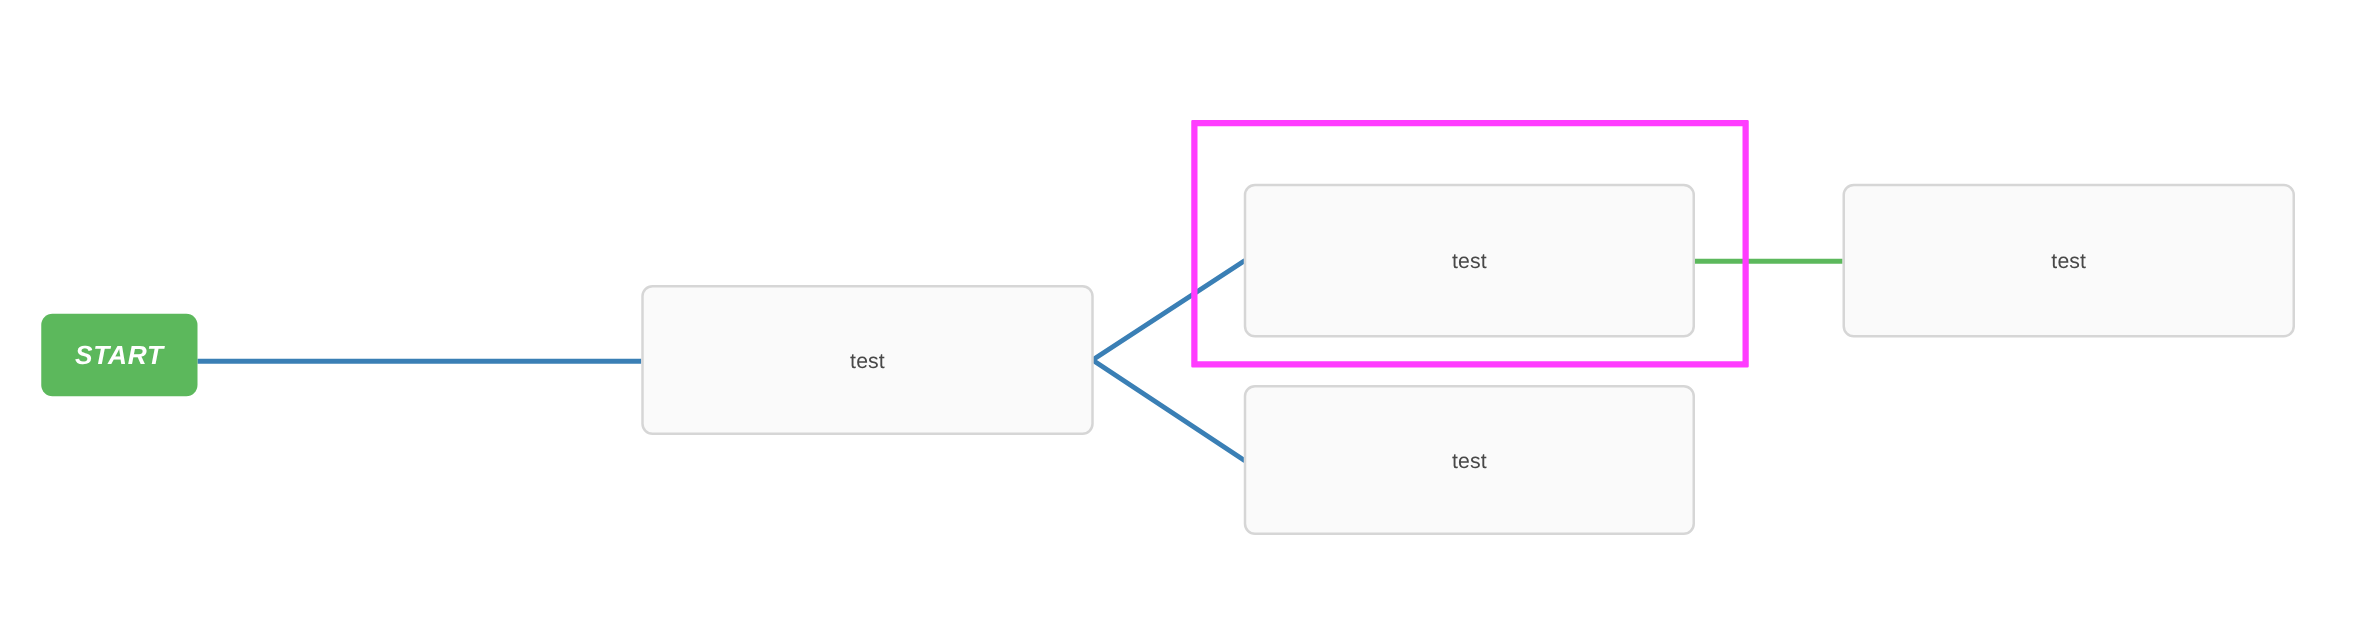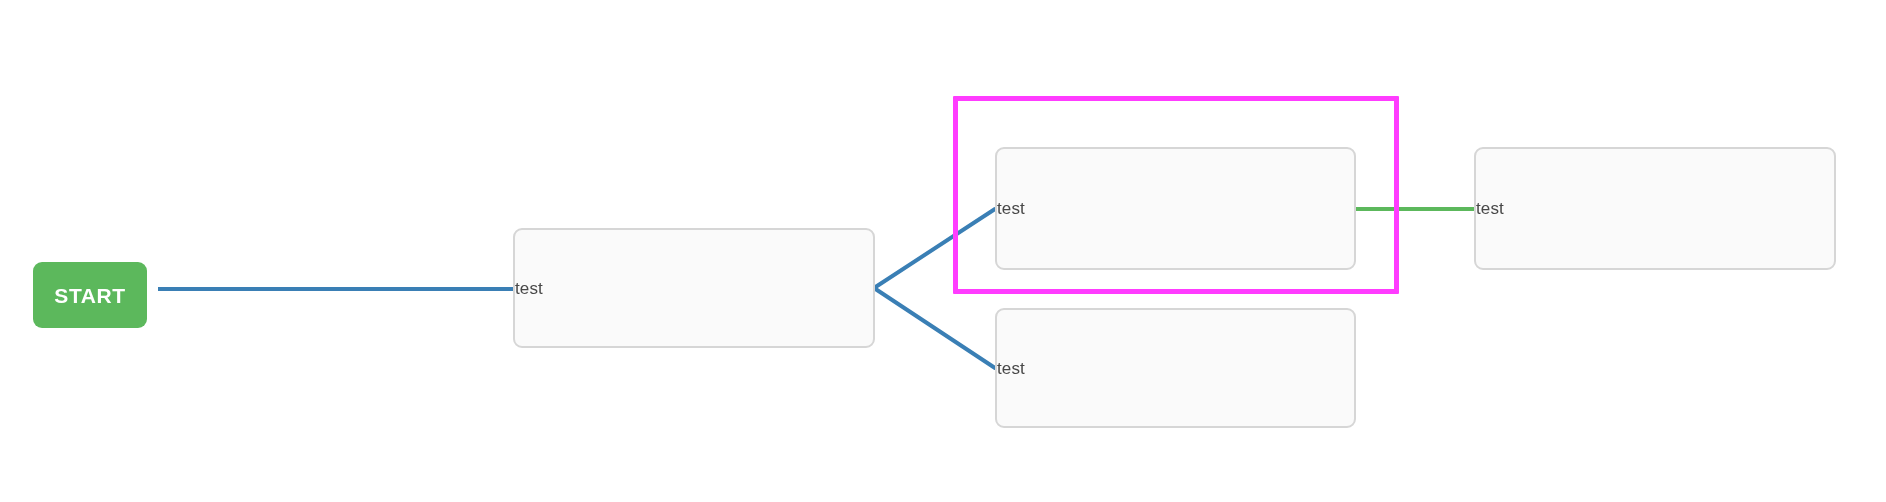--- a/index.html
+++ b/index.html
@@ -25,20 +25,21 @@
     top: 0;
     width: 1886px;
     height: 502px;
     pointer-events: none;
   }
   .node {
     position: absolute;
     box-sizing: border-box;
     display: flex;
     align-items: center;
+    justify-content: center;
     background: #fafafa;
     border: 2px solid #d6d6d6;
     border-radius: 9px;
     color: #484848;
     font-size: 17px;
     font-family: "Liberation Sans", sans-serif;
     letter-spacing: 0.1px;
     user-select: none;
   }
   .node-label {
@@ -73,21 +74,21 @@
 
 <div id="canvas">
 
   <svg id="edge-layer" viewBox="0 0 1886 502" width="1886" height="502" xmlns="http://www.w3.org/2000/svg">
     <line x1="158" y1="289" x2="513" y2="289" stroke="#3a7fb5" stroke-width="4" stroke-linecap="butt"></line>
     <line x1="874" y1="288" x2="995" y2="209" stroke="#3a7fb5" stroke-width="4" stroke-linecap="round"></line>
     <line x1="874" y1="288" x2="995" y2="368" stroke="#3a7fb5" stroke-width="4" stroke-linecap="round"></line>
     <line x1="1356" y1="209" x2="1474" y2="209" stroke="#5cb85c" stroke-width="4" stroke-linecap="butt"></line>
   </svg>
 
-  <div class="node-start" style="left:33px; top:262px; width:114px; height:66px;">
+  <div class="node-start" style="left:33px; top:251px; width:125px; height:66px;font-style:italic;">
     <span class="node-label">START</span>
   </div>
 
   <div class="node" style="left:513px; top:228px; width:362px; height:120px;">
     <span class="node-label">test</span>
   </div>
 
   <div class="node" style="left:995px; top:147px; width:361px; height:123px;">
     <span class="node-label">test</span>
   </div>

